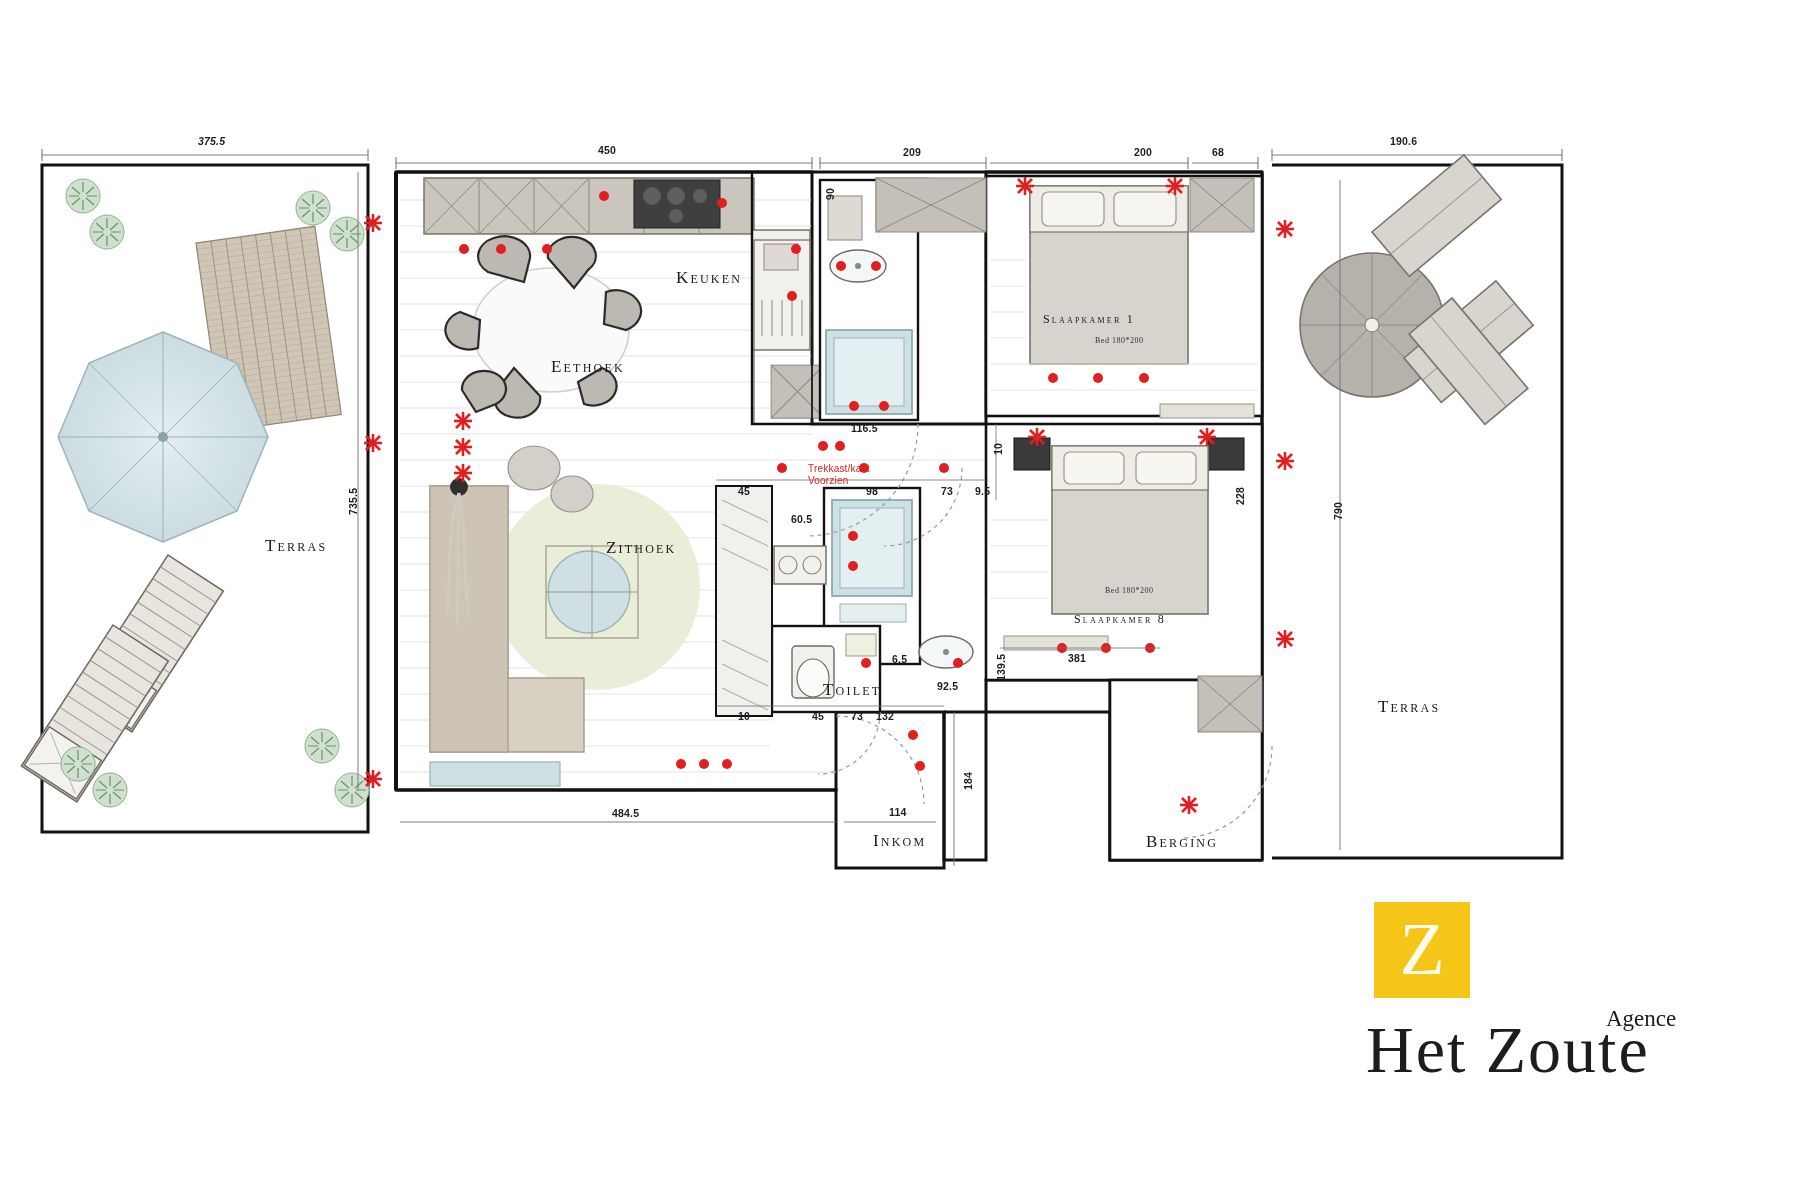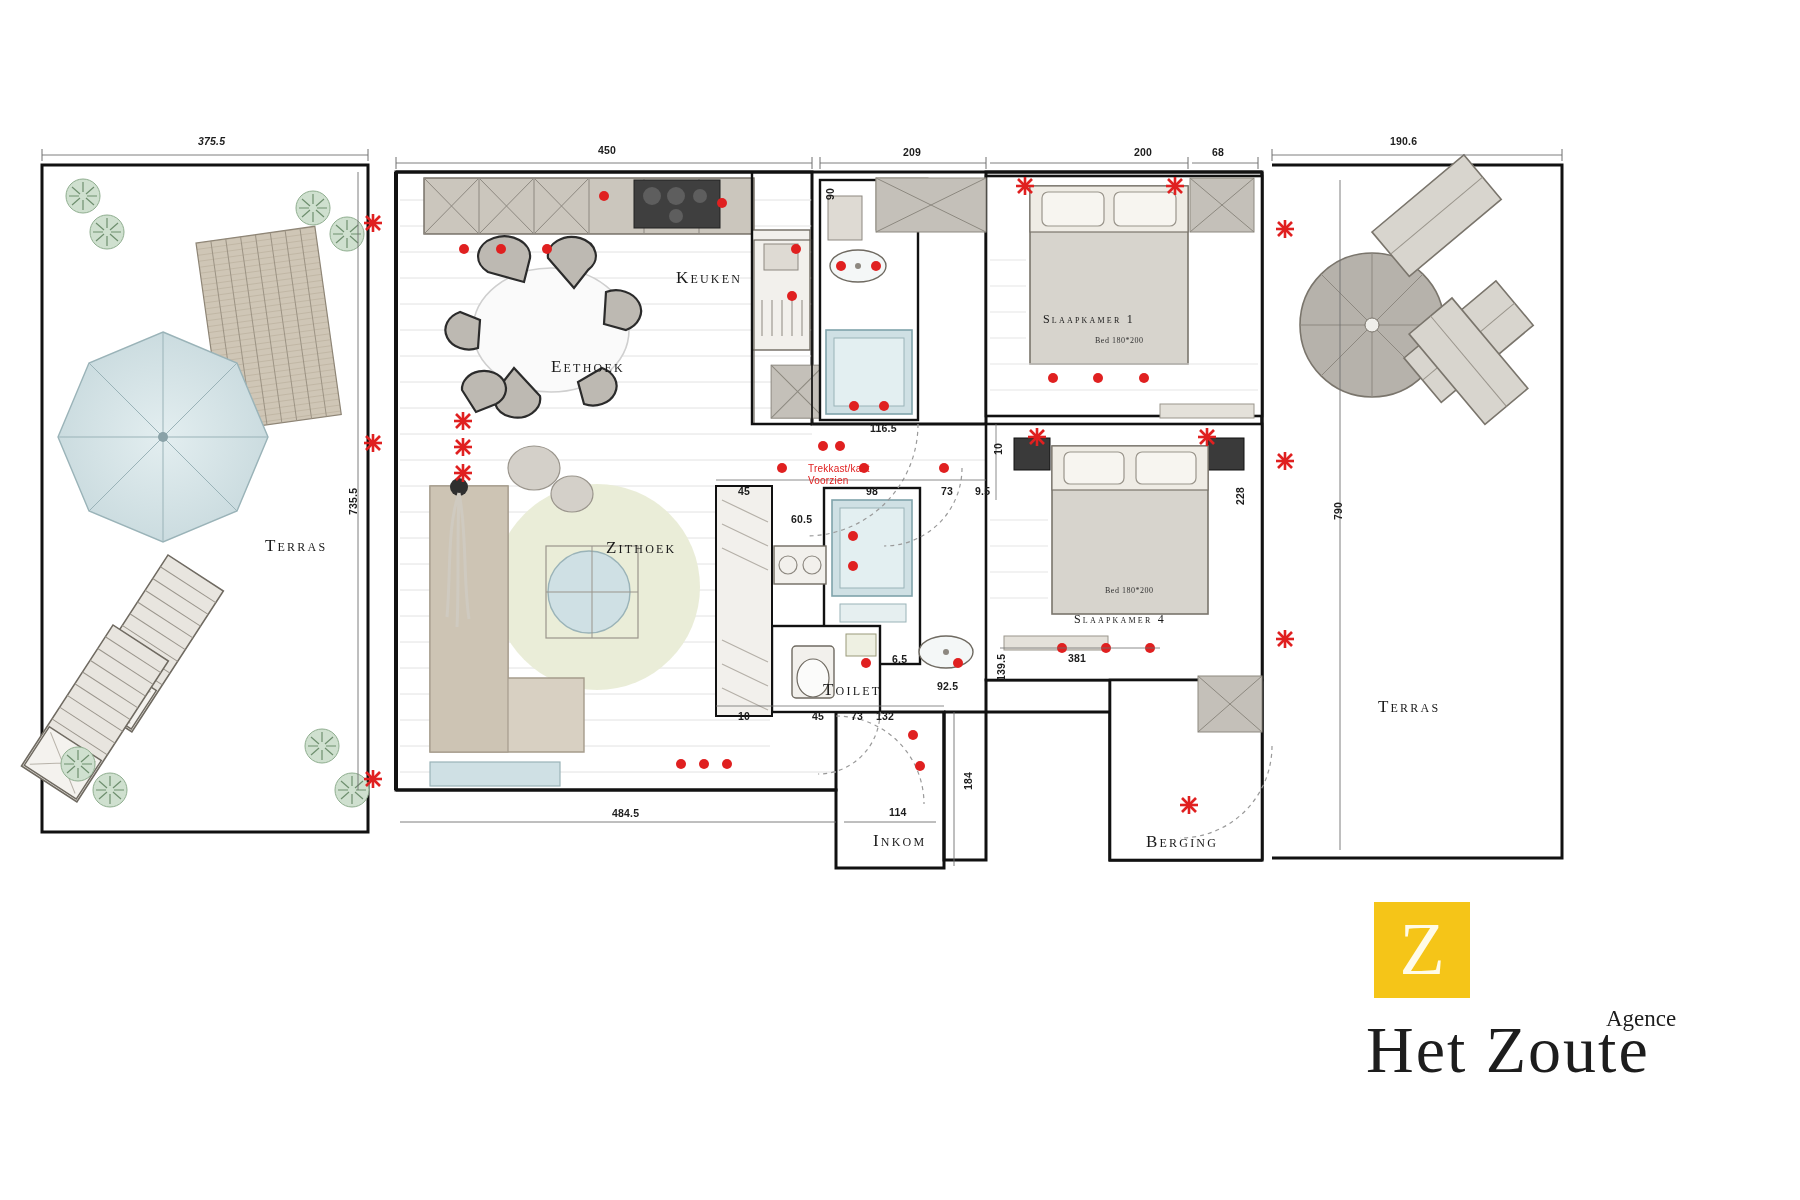--- a/index.html
+++ b/index.html
@@ -503,21 +503,21 @@
   <div class="lbl room" style="left:265px;top:536px;">Terras</div>
   <div class="lbl room" style="left:676px;top:268px;">Keuken</div>
   <div class="lbl room" style="left:551px;top:357px;">Eethoek</div>
   <div class="lbl room" style="left:606px;top:538px;">Zithoek</div>
   <div class="lbl room" style="left:823px;top:680px;">Toilet</div>
   <div class="lbl room" style="left:873px;top:831px;">Inkom</div>
 
   <div class="lbl room big" style="left:1043px;top:312px;">Slaapkamer 1</div>
   <div class="lbl sub" style="left:1095px;top:336px;">Bed 180*200</div>
 
-  <div class="lbl room big" style="left:1074px;top:612px;">Slaapkamer 4</div>
+  <div class="lbl room big" style="left:1074px;top:612px;">Slaapkamer 8</div>
   <div class="lbl sub" style="left:1105px;top:586px;">Bed 180*200</div>
 
   <div class="lbl room" style="left:1146px;top:832px;">Berging</div>
   <div class="lbl room" style="left:1378px;top:697px;">Terras</div>
 
   <div class="lbl dim" style="left:198px;top:135px;font-style:italic;">375.5</div>
   <div class="lbl dim" style="left:598px;top:144px;">450</div>
   <div class="lbl dim" style="left:903px;top:146px;">209</div>
   <div class="lbl dim" style="left:1088px;top:146px;margin-left:46px;">200</div>
   <div class="lbl dim" style="left:1212px;top:146px;">68</div>
@@ -527,21 +527,21 @@
   <div class="lbl dim rot" style="left:1332px;top:520px;">790</div>
   <div class="lbl dim rot" style="left:1234px;top:505px;">228</div>
   <div class="lbl dim rot" style="left:962px;top:790px;">184</div>
   <div class="lbl dim rot" style="left:824px;top:200px;">90</div>
   <div class="lbl dim rot" style="left:992px;top:455px;">10</div>
   <div class="lbl dim rot" style="left:995px;top:681px;">139.5</div>
 
   <div class="lbl dim" style="left:612px;top:807px;">484.5</div>
   <div class="lbl dim" style="left:889px;top:806px;">114</div>
 
-  <div class="lbl dim" style="left:851px;top:422px;margin-left:19px;">116.5</div>
+  <div class="lbl dim" style="left:851px;top:422px;">116.5</div>
   <div class="lbl dim" style="left:738px;top:485px;">45</div>
   <div class="lbl dim" style="left:866px;top:485px;">98</div>
   <div class="lbl dim" style="left:941px;top:485px;">73</div>
   <div class="lbl dim" style="left:975px;top:485px;">9.5</div>
   <div class="lbl dim" style="left:791px;top:513px;">60.5</div>
   <div class="lbl dim" style="left:892px;top:653px;text-align:right;">6.5</div>
   <div class="lbl dim" style="left:937px;top:680px;">92.5</div>
   <div class="lbl dim" style="left:738px;top:710px;">10</div>
   <div class="lbl dim" style="left:812px;top:710px;">45</div>
   <div class="lbl dim" style="left:851px;top:710px;">73</div>

